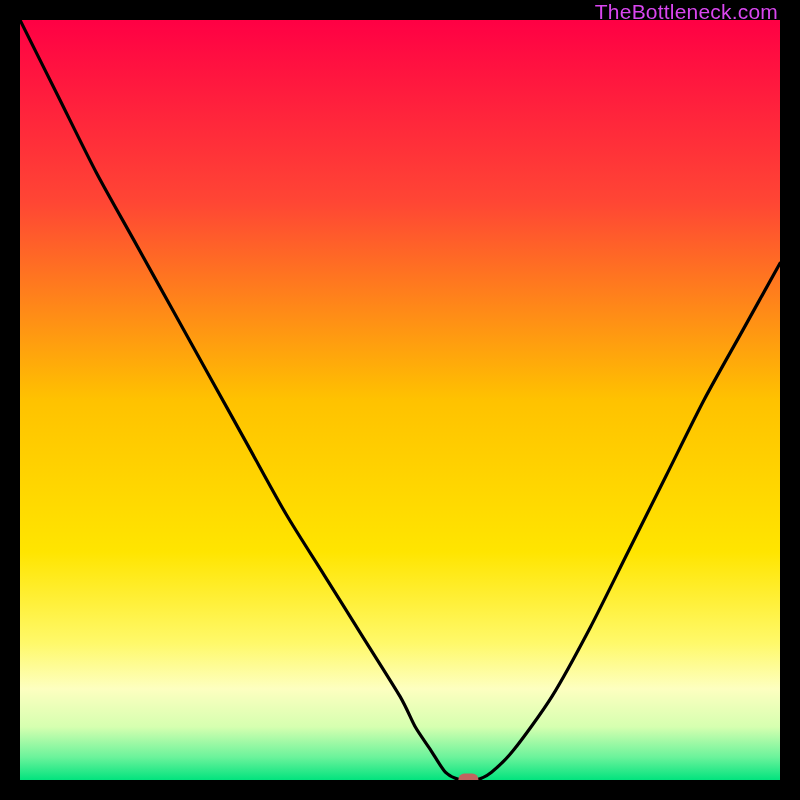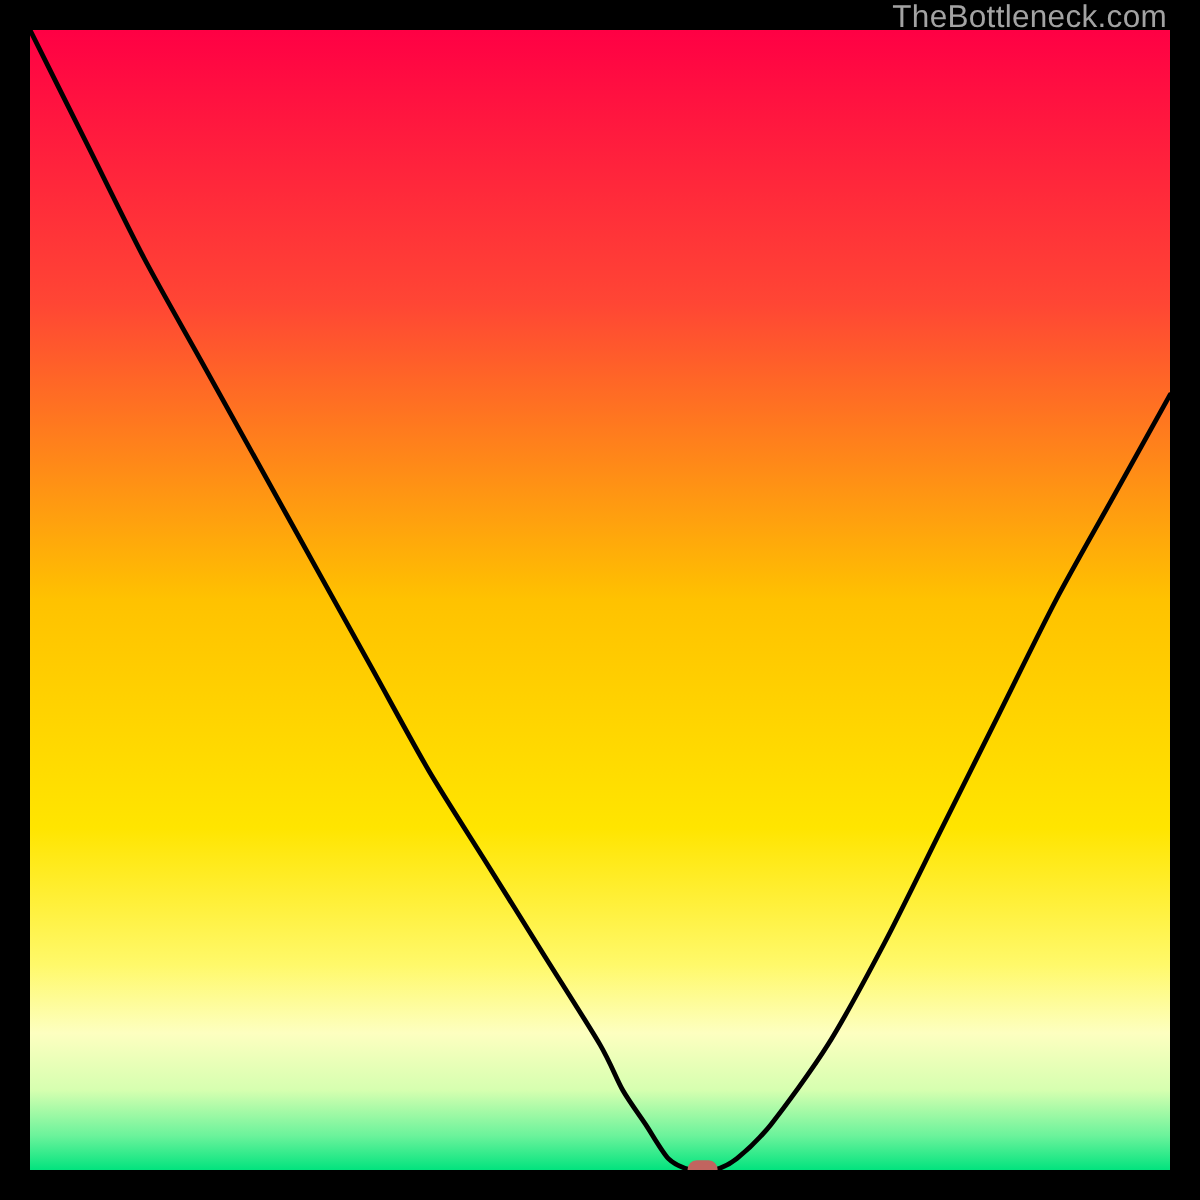--- a/index.html
+++ b/index.html
@@ -22,21 +22,21 @@
     top: 20px;
     width: 760px;
     height: 760px;
   }
   .watermark {
     position: absolute;
     top: 0px;
     right: 22px;
     font-family: Arial, Helvetica, sans-serif;
     font-size: 21px;
-    color: #a3a3a3;
+    color: #d946ef;
     font-weight: 500;
     letter-spacing: 0.2px;
   }
   svg {
     display: block;
   }
 </style>
 </head>
 <body>
 

